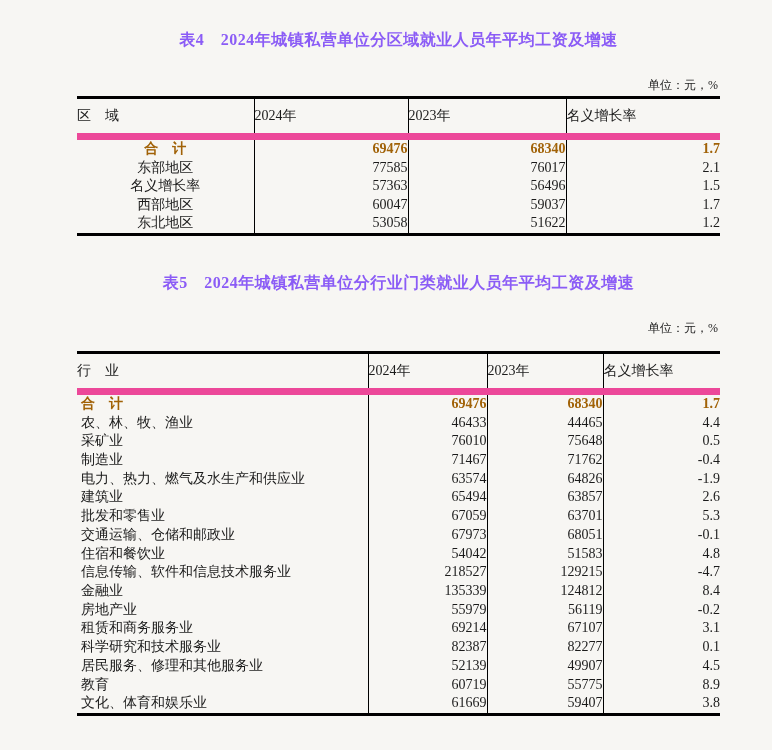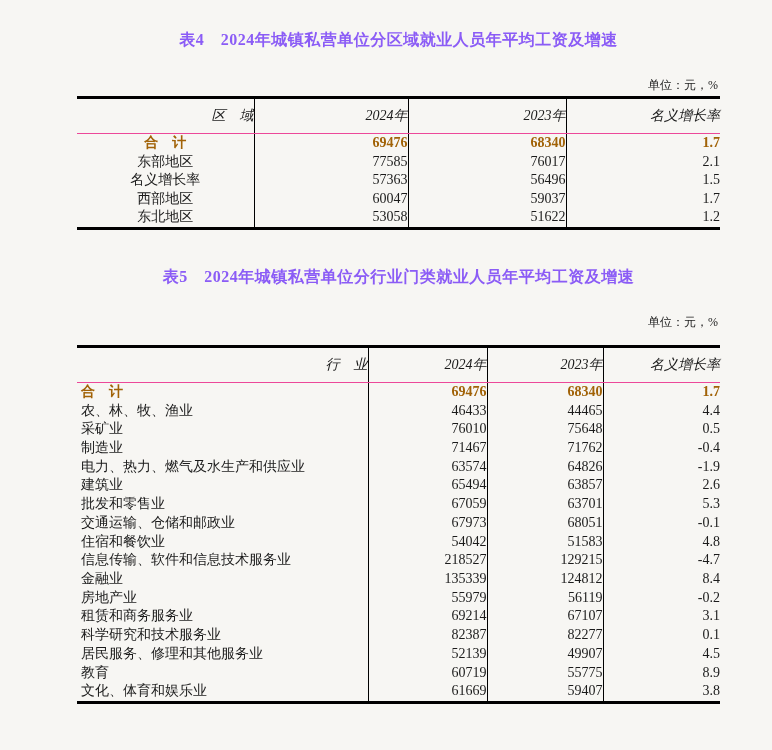--- a/index.html
+++ b/index.html
@@ -55,23 +55,22 @@
     vertical-align: middle;
     font-size: 14px;
     font-weight: normal;
   }
   table.stat-table th:not(:last-child),
   table.stat-table td:not(:last-child) {
     border-right: 1px solid #000;
   }
   table.stat-table thead th {
     height: 34px;
-    text-align: right;
-    border-bottom: 1px solid #ec4899;
-    font-style: italic;
+    text-align: left;
+    border-bottom: 7px solid #ec4899;
   }
   .t4 tbody td { height: 18.6px; line-height: 18.6px; }
   .t5 tbody td { height: 18.7px; line-height: 18.7px; }
   td.num-cell {
     text-align: right;
     padding-right: 9px;
   }
   .t4 td.label-cell { text-align: center; }
   .t5 td.label-cell { text-align: left; padding-left: 4px; }
   tr.total-row td { font-weight: bold; color: #a16207; }

